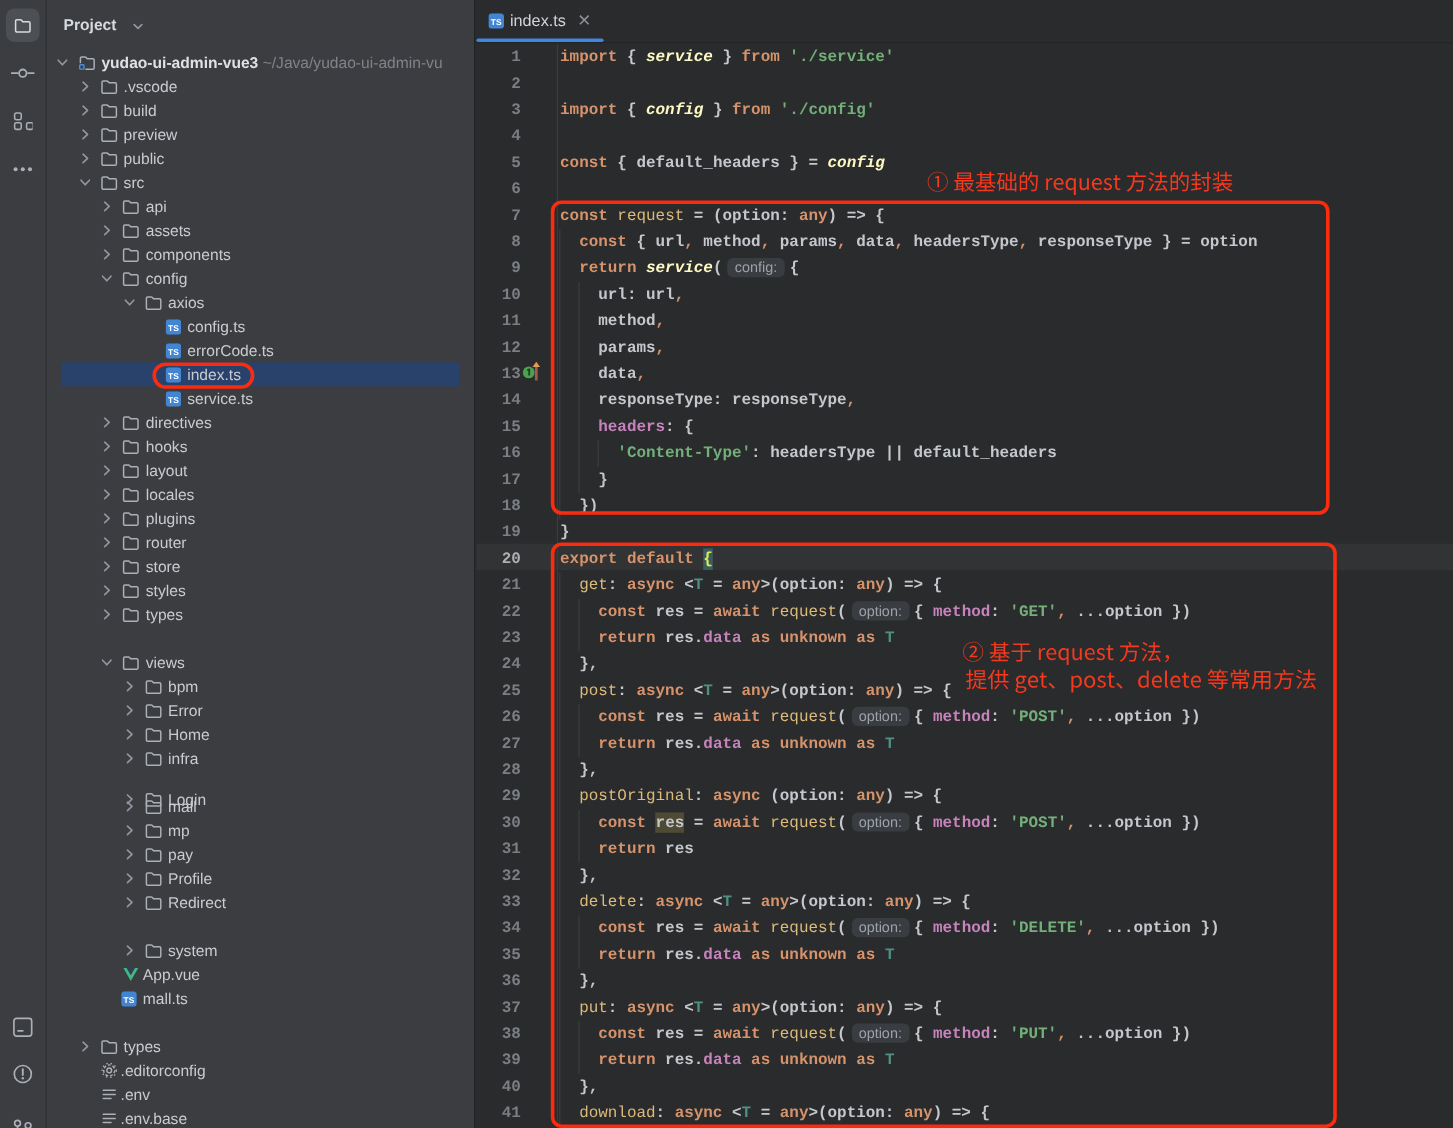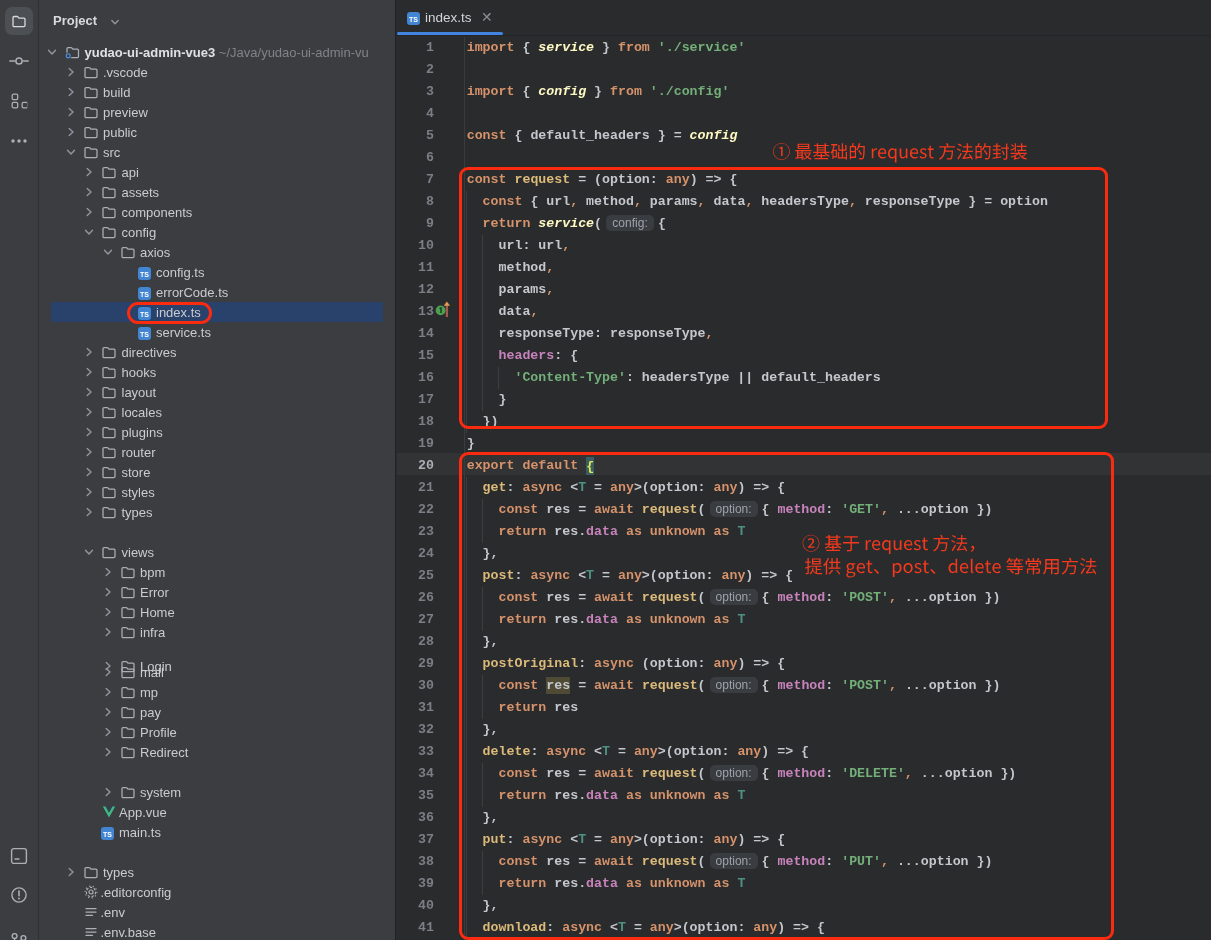--- a/index.html
+++ b/index.html
@@ -19,21 +19,21 @@
 #tabx {position:absolute;left:84px;top:9px;font-size:14px;color:#8A8E95}
 #curline {position:absolute;left:0;top:452.5px;width:814px;height:22px;background:#313334}
 #gutsep {position:absolute;left:67px;top:37px;width:1px;height:903px;background:#393C3F}
 .ig {position:absolute;width:1px;background:#3B3E42}
 #gutter {position:absolute;left:0;top:37px;width:37px;text-align:right;font:600 13.28px/22px "Liberation Mono",monospace;color:#7A7E85;white-space:pre}
 .cln {color:#ACAFB5}
 #code {position:absolute;left:69.7px;top:37px;font:600 13.28px/22px "Liberation Mono",monospace;color:#C4C7CC;white-space:pre}
 .k {color:#D6936B}
 .s {color:#73AF79}
 .p {color:#C783BC}
-.g {color:#DCBA79;font-weight:bold}
+.g {color:#DCBA79;font-weight:normal}
 .t {color:#4E9180}
 .im {color:#fef9c3;font-style:italic;font-weight:bold}
 .cur {background:#3A5D62;color:#E3EA51;font-weight:bold;padding:1.5px 0}
 .hl {background:#4F4A33;padding:1px 0}
 .bdg {display:inline-block;height:16px;line-height:16px;border-radius:5px;background:#393C41;color:#9EA2A9;font-family:"Liberation Sans",sans-serif;font-weight:400;font-size:12px;text-align:center;margin:0 4px;vertical-align:0.5px}
 .bdg1 {width:48px}
 .bdg2 {width:48px}
 .rbox {position:absolute;border:3px solid #FB2B10;border-radius:9px}
 </style></head><body>
 <div id="app">
@@ -409,21 +409,21 @@
             <path d="M1.8 2.6 L8 13.4 L14.2 2.6 L11.4 2.6 L8 8.5 L4.6 2.6 Z" fill="#41B883"></path>
             <path d="M4.6 2.6 L8 8.5 L11.4 2.6 L9.3 2.6 L8 4.9 L6.7 2.6 Z" fill="#2E4456"></path>
           </svg></span>
         <span class="tlb" style="left:80.0px">App.vue</span>
       </div>
       <div class="trow" style="top:822px">
         <span class="tic" style="left:62.0px;top:3.5px"><svg width="13" height="13" viewBox="0 0 13 13" style="">
             <rect x="0" y="0" width="13" height="13" rx="3" fill="#4285D2"></rect>
             <text x="6.5" y="9.6" font-family="Liberation Sans" font-size="7" font-weight="bold" fill="#fff" text-anchor="middle">TS</text>
           </svg></span>
-        <span class="tlb" style="left:80.0px">main.ts</span>
+        <span class="tlb" style="left:80.0px">mall.ts</span>
       </div>
       <div class="trow" style="top:862px">
         <span class="tic" style="left:23.5px"><svg width="16" height="16" viewBox="0 0 16 16" style="">
             <path d="M6.2 4.5 L10 8 L6.2 11.5" fill="none" stroke="#9296A0" stroke-width="1.4" stroke-linecap="round" stroke-linejoin="round"></path>
           </svg></span>
         <span class="tic" style="left:43.5px;top:2px"><svg width="16" height="16" viewBox="0 0 16 16" style="">
             <path d="M2 12.6 V4.6 C2 4 2.5 3.5 3.1 3.5 h3 c.33 0 .64.15.85.4 l.95 1.15 h5 c.6 0 1.1.5 1.1 1.1 v6.45 c0 .6-.5 1.1-1.1 1.1 H3.1 c-.6 0-1.1-.5-1.1-1.1 Z" fill="none" stroke="#ABAFB6" stroke-width="1.25"></path>
           </svg></span>
         <span class="tlb" style="left:64.0px">types</span>
       </div>

